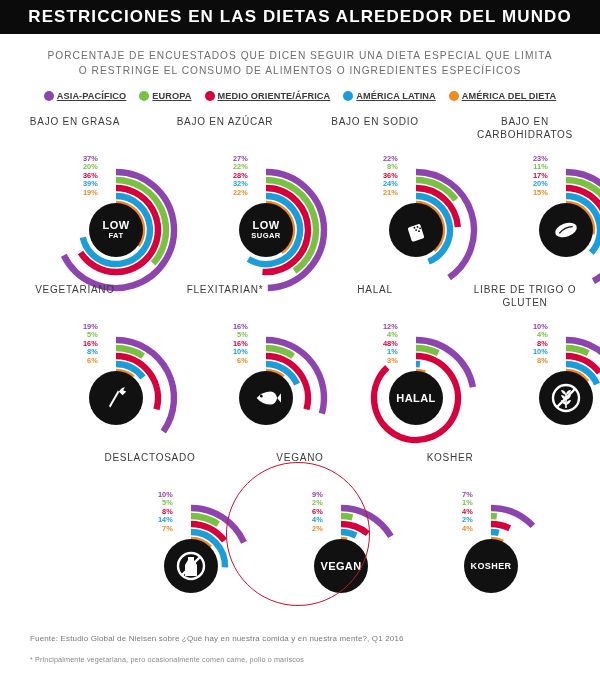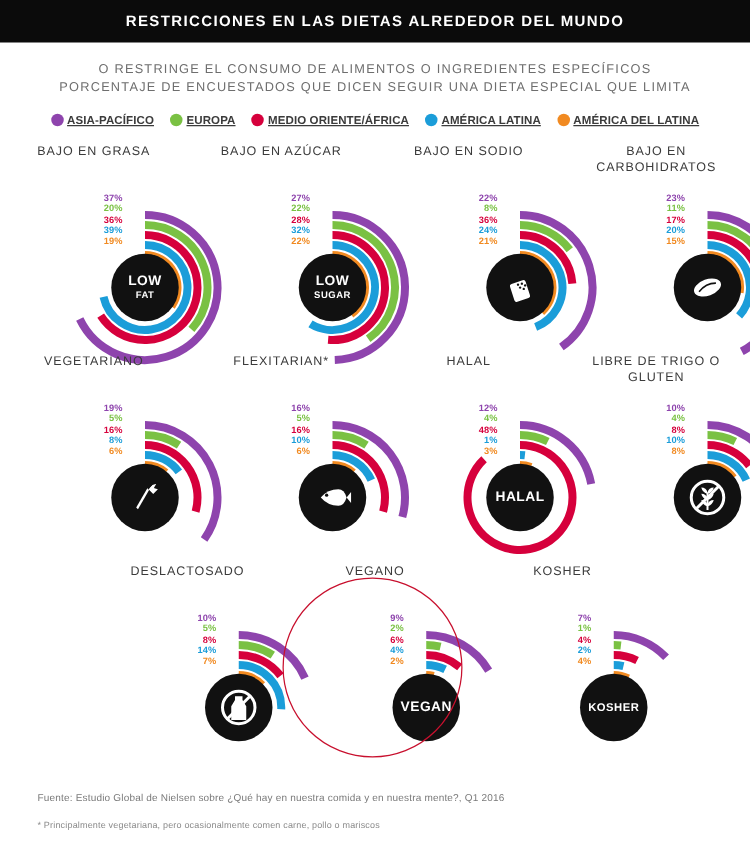--- a/index.html
+++ b/index.html
@@ -14,21 +14,21 @@
   }
 
   
   .title-band {
     background:#0b0b0b;
     height:34px;
     display:flex; align-items:center; justify-content:center;
   }
   .title-band h1 {
     margin:0;
-    font-size:12px;
+    font-size:17px;
     letter-spacing:1.1px;
     font-weight:bold;
     color:#ffffff;
   }
 
   .subtitle {
     text-align:center;
     margin:14px auto 0;
     width:530px;
     font-size:10.2px;
@@ -131,22 +131,22 @@
   }
 </style>
 </head>
 <body>
 
 <div class="title-band">
   <h1>RESTRICCIONES EN LAS DIETAS ALREDEDOR DEL MUNDO</h1>
 </div>
 
 <div class="subtitle">
+  <div>PORCENTAJE DE ENCUESTADOS QUE DICEN SEGUIR UNA DIETA ESPECIAL QUE LIMITA</div>
   <div>O RESTRINGE EL CONSUMO DE ALIMENTOS O INGREDIENTES ESPECÍFICOS</div>
-  <div>PORCENTAJE DE ENCUESTADOS QUE DICEN SEGUIR UNA DIETA ESPECIAL QUE LIMITA</div>
 </div>
 
 <div class="legend" id="legend">
     <div class="legend-item">
       <span class="legend-dot" style="background: rgb(142, 68, 173);"></span>
       <span class="legend-label">ASIA-PACÍFICO</span>
     </div>
     <div class="legend-item">
       <span class="legend-dot" style="background: rgb(122, 193, 67);"></span>
       <span class="legend-label">EUROPA</span>
@@ -154,21 +154,21 @@
     <div class="legend-item">
       <span class="legend-dot" style="background: rgb(214, 0, 60);"></span>
       <span class="legend-label">MEDIO ORIENTE/ÁFRICA</span>
     </div>
     <div class="legend-item">
       <span class="legend-dot" style="background: rgb(27, 157, 217);"></span>
       <span class="legend-label">AMÉRICA LATINA</span>
     </div>
     <div class="legend-item">
       <span class="legend-dot" style="background: rgb(241, 138, 33);"></span>
-      <span class="legend-label">AMÉRICA DEL LATINA</span>
+      <span class="legend-label">AMÉRICA DEL DIETA</span>
     </div>
   </div>
 
 <div class="rows" id="chart-grid">
     <div class="row">
       <div class="cell">
         <div class="cell-title">BAJO EN GRASA</div>
         <div class="chart-area">
           <svg class="chart-svg" viewBox="0 0 150 148">
             <path d="M 72 37 A 58 58 0 1 1 19.78151125867278 120.243403763595" stroke="#8e44ad" stroke-width="6.4" fill="none" stroke-linecap="butt"></path>

